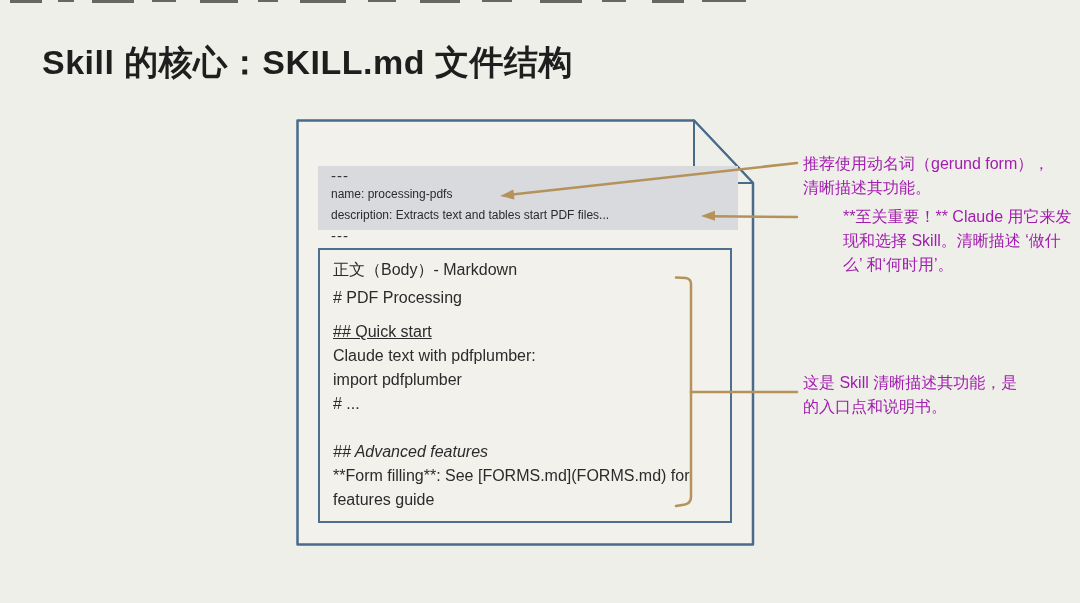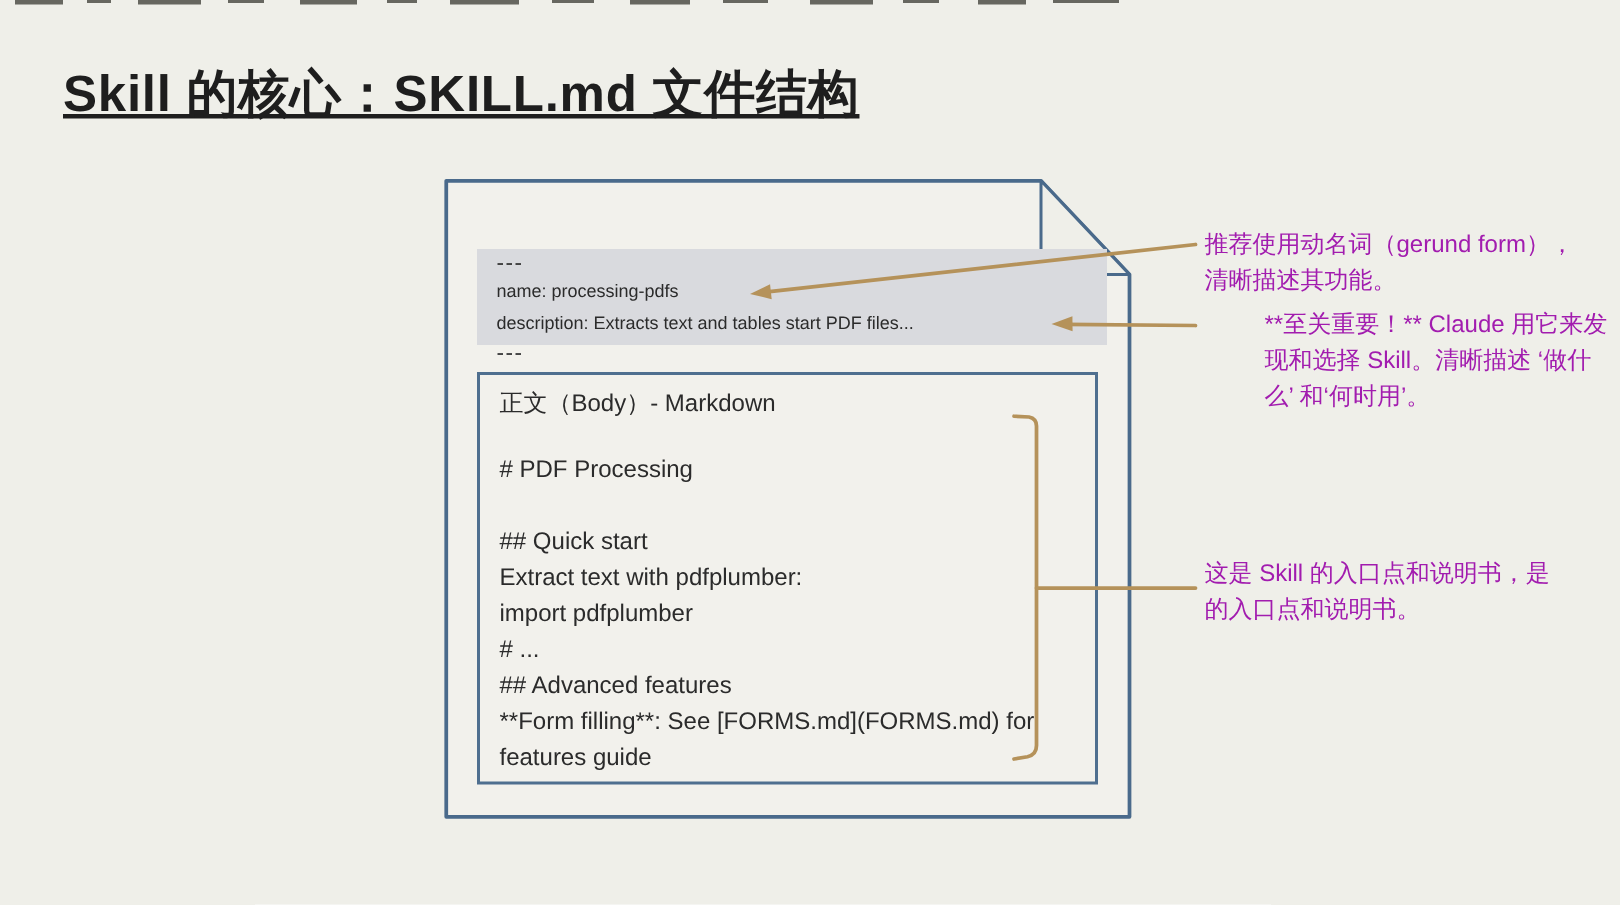--- a/index.html
+++ b/index.html
@@ -24,21 +24,20 @@
 
   .title {
     position: absolute;
     left: 42px;
     top: 40px;
     font-size: 34px;
     font-weight: bold;
     color: #1e1e1e;
     letter-spacing: .5px;
     white-space: nowrap;
-    text-decoration: underline;
   }
 
   .layer { position: absolute; left: 0; top: 0; width: 1080px; height: 603px; }
   .layer.base { z-index: 1; }
   .layer.marks { z-index: 3; pointer-events: none; }
 
   .frontmatter {
     position: absolute;
     left: 318px;
     top: 166px;
@@ -77,23 +76,23 @@
     border: 2px solid #4f6f8f;
     z-index: 2;
     padding: 8px 0 0 13px;
   }
   .body-line {
     font-size: 16px;
     line-height: 24px;
     color: #2b2b2b;
     white-space: nowrap;
   }
-  .body-line.gap-sm { margin-top: 20px; }
-  .body-line.gap-md { margin-top: 24px; }
-  .body-line.gap-lg { margin-top: 0; }
+  .body-line.gap-sm { margin-top: 4px; }
+  .body-line.gap-md { margin-top: 10px; text-decoration: underline; }
+  .body-line.gap-lg { margin-top: 24px; font-style: italic; }
 
   .annotation {
     position: absolute;
     left: 803px;
     width: 262px;
     z-index: 2;
     font-size: 16px;
     line-height: 24px;
     color: #a21caf;
   }
@@ -150,21 +149,21 @@
     <div class="fm-dash">---</div>
     <div class="fm-line">name: processing-pdfs</div>
     <div class="fm-line">description: Extracts text and tables start PDF files...</div>
   </div>
   <div class="fm-dash fm-dash-bottom">---</div>
 
   <div class="body-box">
     <div class="body-line">正文（Body）- Markdown</div>
     <div class="body-line gap-sm"># PDF Processing</div>
     <div class="body-line gap-md">## Quick start</div>
-    <div class="body-line">Extract text with pdfplumber:</div>
+    <div class="body-line">Claude text with pdfplumber:</div>
     <div class="body-line">import pdfplumber</div>
     <div class="body-line"># ...</div>
     <div class="body-line gap-lg">## Advanced features</div>
     <div class="body-line">**Form filling**: See [FORMS.md](FORMS.md) for</div>
     <div class="body-line">features guide</div>
   </div>
 
   <svg class="layer marks" viewBox="0 0 1080 603">
 
     <g>
@@ -190,21 +189,21 @@
   <div class="annotation ann-1">
     <div>推荐使用动名词（gerund form），</div>
     <div>清晰描述其功能。</div>
   </div>
   <div class="annotation ann-2">
     <div>**至关重要！** Claude 用它来发</div>
     <div>现和选择 Skill。清晰描述 ‘做什</div>
     <div>么’ 和‘何时用’。</div>
   </div>
   <div class="annotation ann-3">
-    <div>这是 Skill 的入口点和说明书，是</div>
+    <div>这是 Skill 清晰描述其功能，是</div>
     <div>的入口点和说明书。</div>
   </div>
 
   <div class="footer">
     <svg width="13" height="13" viewBox="0 0 24 24">
       <path d="M4 20 A16 16 0 0 1 20 4" fill="none" stroke="#3a3a3a" stroke-width="2.6" stroke-linecap="round"></path>
       <path d="M9 20 A11 11 0 0 1 20 9" fill="none" stroke="#3a3a3a" stroke-width="2.6" stroke-linecap="round"></path>
       <path d="M14 20 A6 6 0 0 1 20 14" fill="none" stroke="#3a3a3a" stroke-width="2.6" stroke-linecap="round"></path>
     </svg>
     <span class="footer-label">NotebookLM</span>

